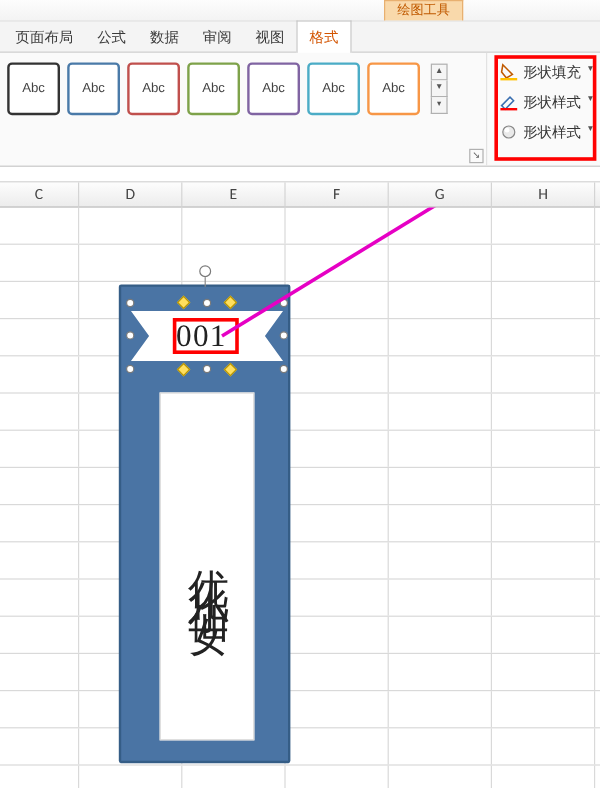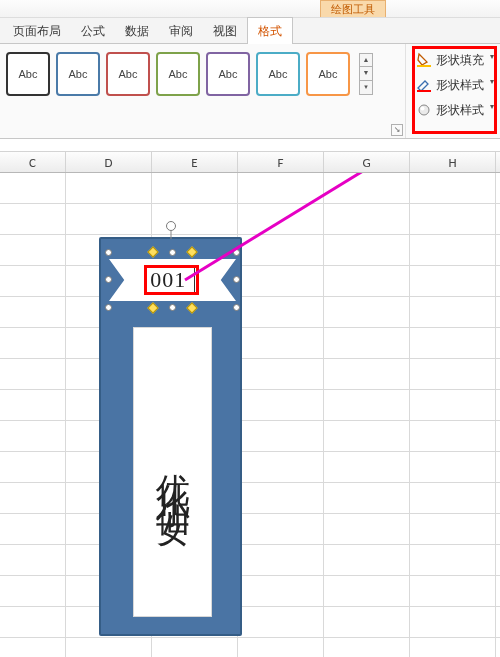--- a/index.html
+++ b/index.html
@@ -236,21 +236,21 @@
     background: #fff;
     clip-path: polygon(0 0, 100% 0, 88% 50%, 100% 100%, 0 100%, 12% 50%);
   }
   .banner-text {
     position: absolute;
     left: 0; right: 0;
     top: 50%;
     transform: translateY(-50%);
     text-align: center;
     font-family: SimSun, serif;
-    font-size: 22px;
+    font-size: 26px;
     color: #222;
     letter-spacing: 1px;
   }
   .sel-handles { position: absolute; inset: 0; pointer-events: none; }
   .sh {
     position: absolute; width: 7px; height: 7px; background: #fff;
     border: 1px solid #7a7a7a; border-radius: 50%;
   }
   .sh.tl{left:-4px;top:-4px} .sh.tr{right:-4px;top:-4px}
   .sh.bl{left:-4px;bottom:-4px} .sh.br{right:-4px;bottom:-4px}

